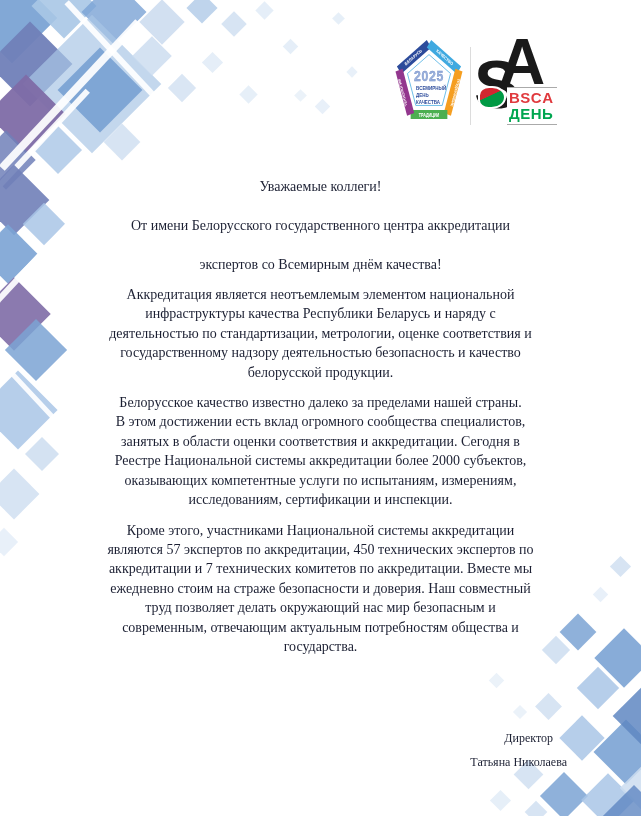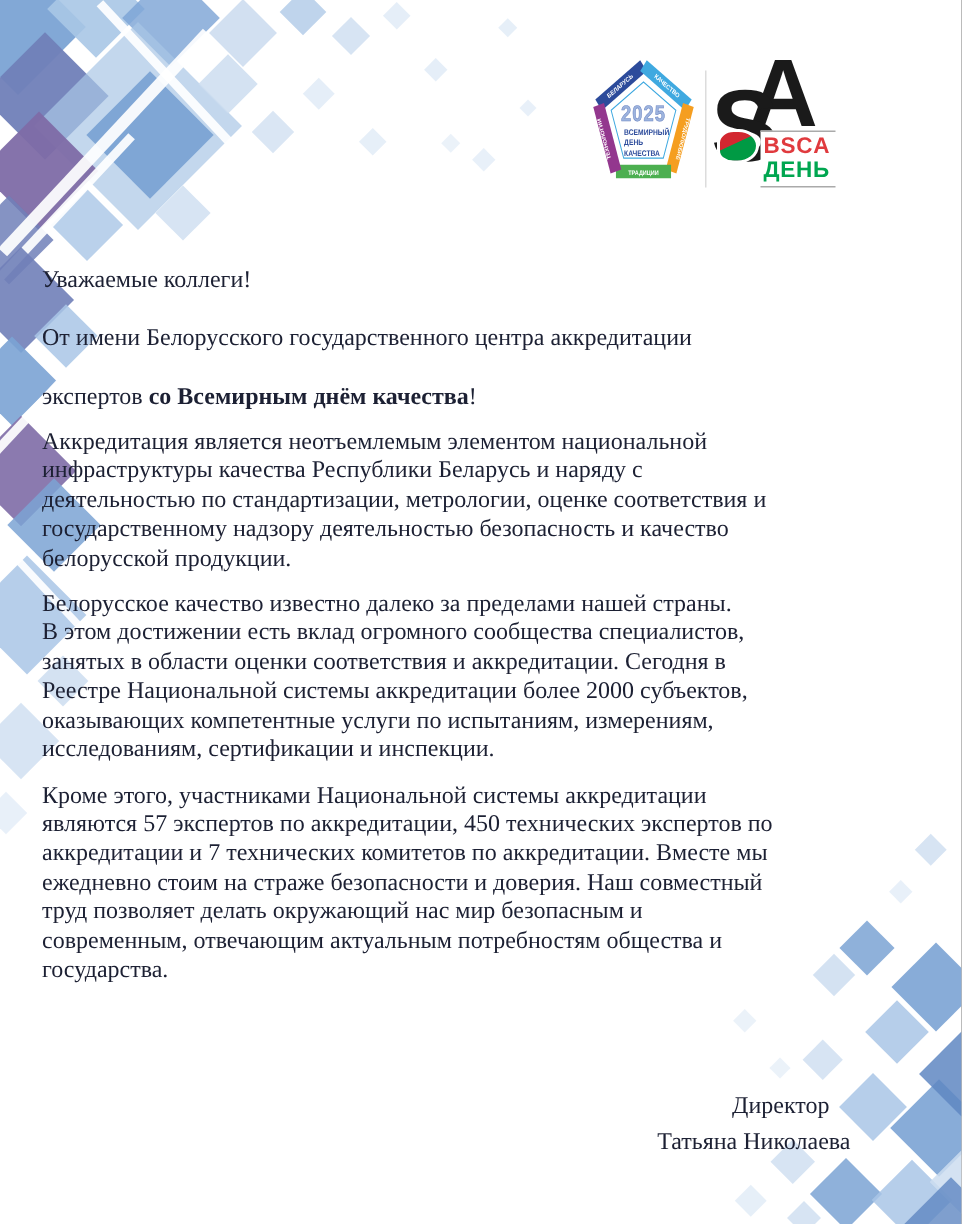--- a/index.html
+++ b/index.html
@@ -21,26 +21,26 @@
   .bsca-map{position:absolute;left:1px;top:46px;width:24px;height:19px;
     background:linear-gradient(155deg,#d22730 40%,#009a44 42%);
     border-radius:45% 55% 58% 42%;border:2px solid #fff;z-index:3;}
   .bsca-abbr{position:absolute;left:30px;top:47px;z-index:3;background:#fff;
     border-top:1px solid #aaa;border-bottom:1px solid #aaa;padding:2px 3px 2px 2px;text-align:left;}
   .bsca-lat{font-size:15px;font-weight:900;color:#e03a3e;line-height:16px;letter-spacing:.5px;}
   .bsca-cyr{font-size:15px;font-weight:900;color:#00a650;line-height:16px;letter-spacing:.5px;}
   
   .body-text{
     position:absolute;left:28px;top:177px;width:585px;z-index:1;
-    text-align:left;font-size:16px;line-height:19.4px;
+    text-align:center;font-size:14px;line-height:19.4px;
   }
   .body-text p{margin:0 0 11px 0;white-space:pre-line;}
-  .body-text strong{font-weight:bold;}
+  .body-text strong{font-weight:normal;}
   .signature{position:absolute;right:74px;top:726px;z-index:1;
-    font-size:16px;line-height:24px;text-align:right;}
+    font-size:12px;line-height:24px;text-align:right;}
   .signature .sig-title{padding-right:14px;}
 </style>
 </head>
 <body>
 
 <div class="page">
 
   <div class="decor">
       <div class="dm" style="left: -20px; top: -14px; width: 64px; height: 64px; background: rgb(123, 163, 212); opacity: 0.95; transform: rotate(45deg);"></div>
       <div class="dm" style="left: 41px; top: -17px; width: 46px; height: 46px; background: rgb(169, 198, 230); opacity: 0.9; transform: rotate(45deg);"></div>

